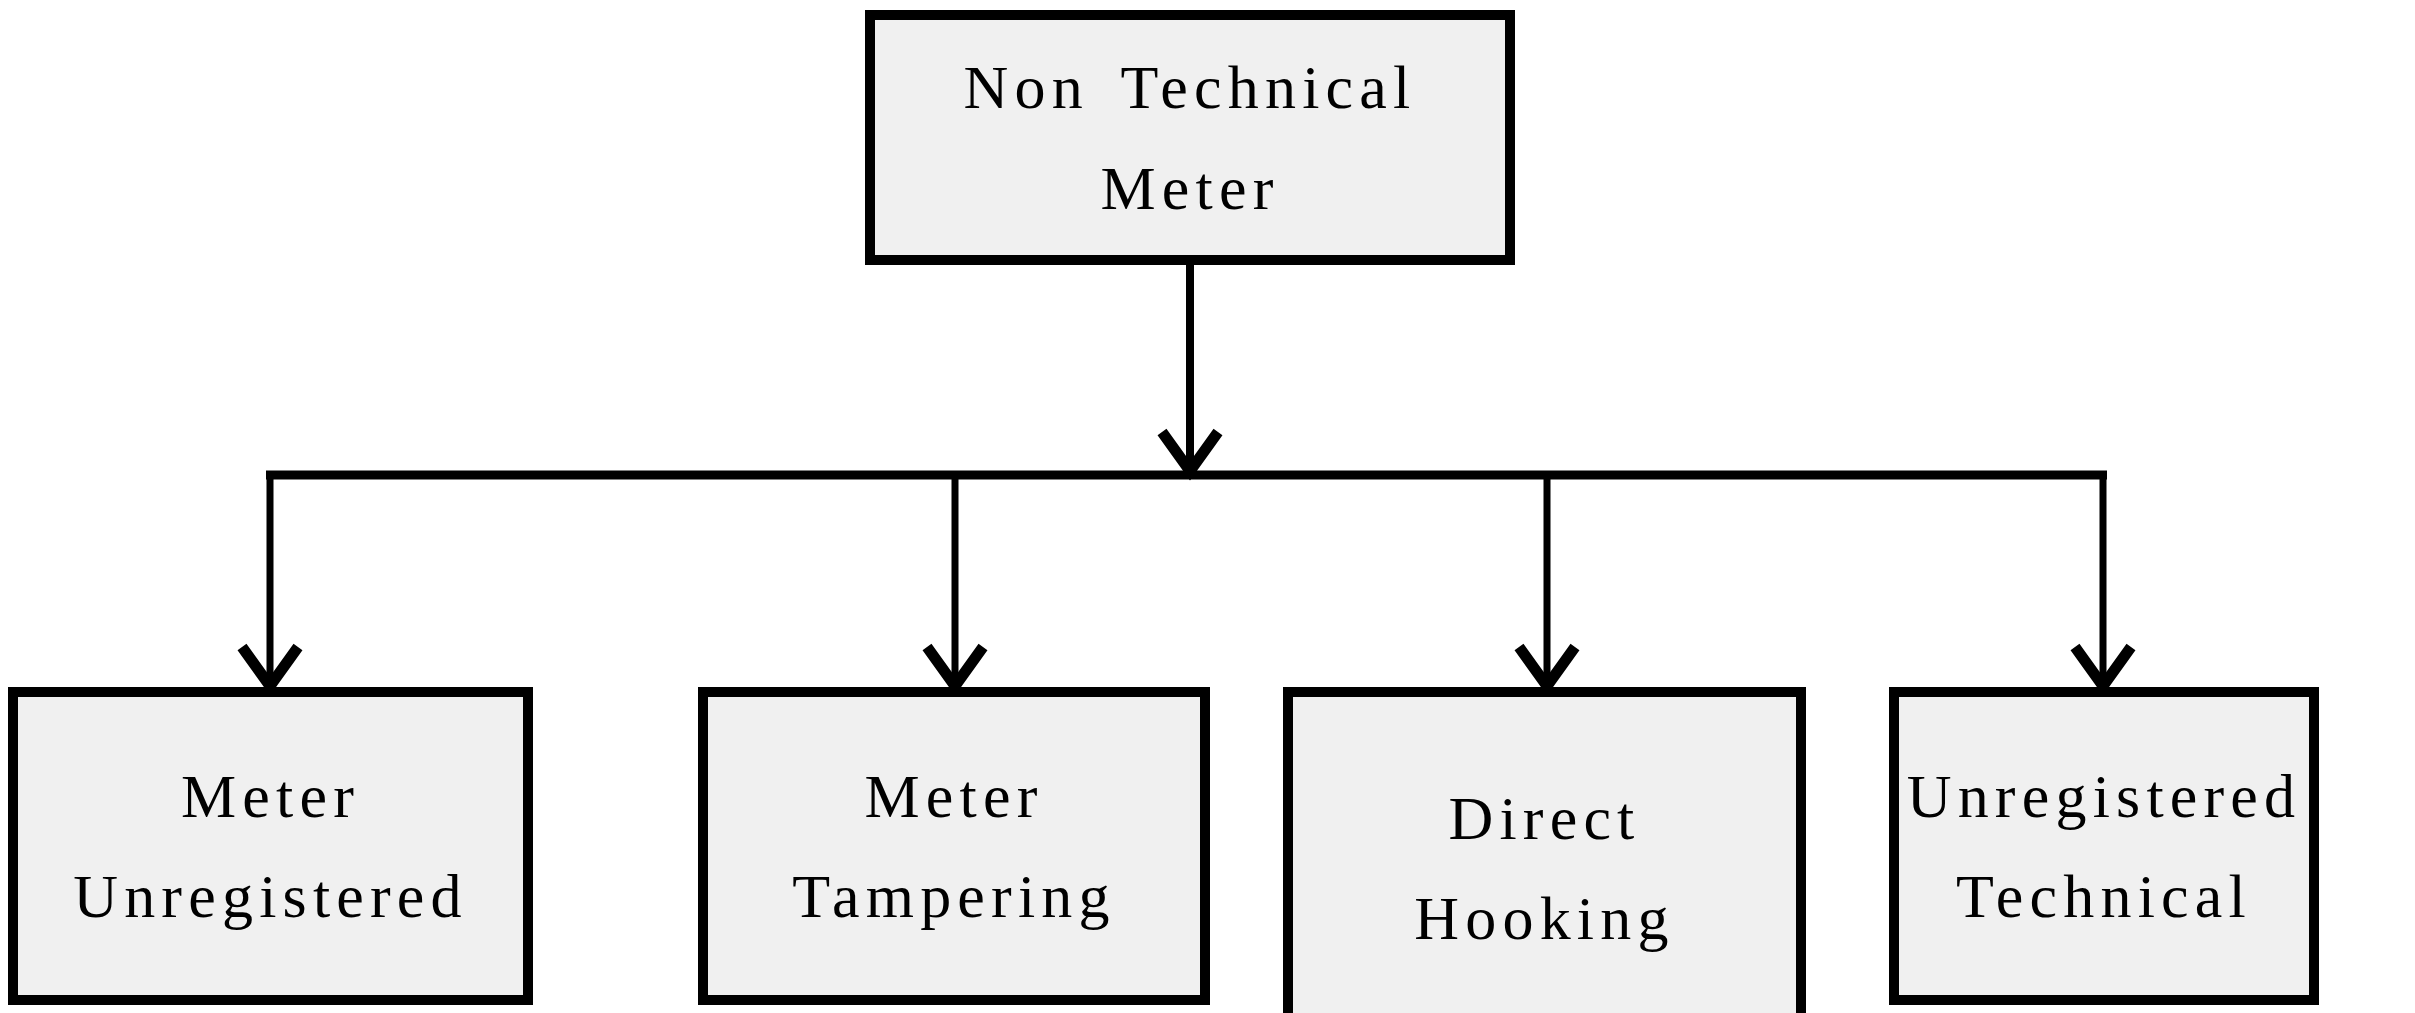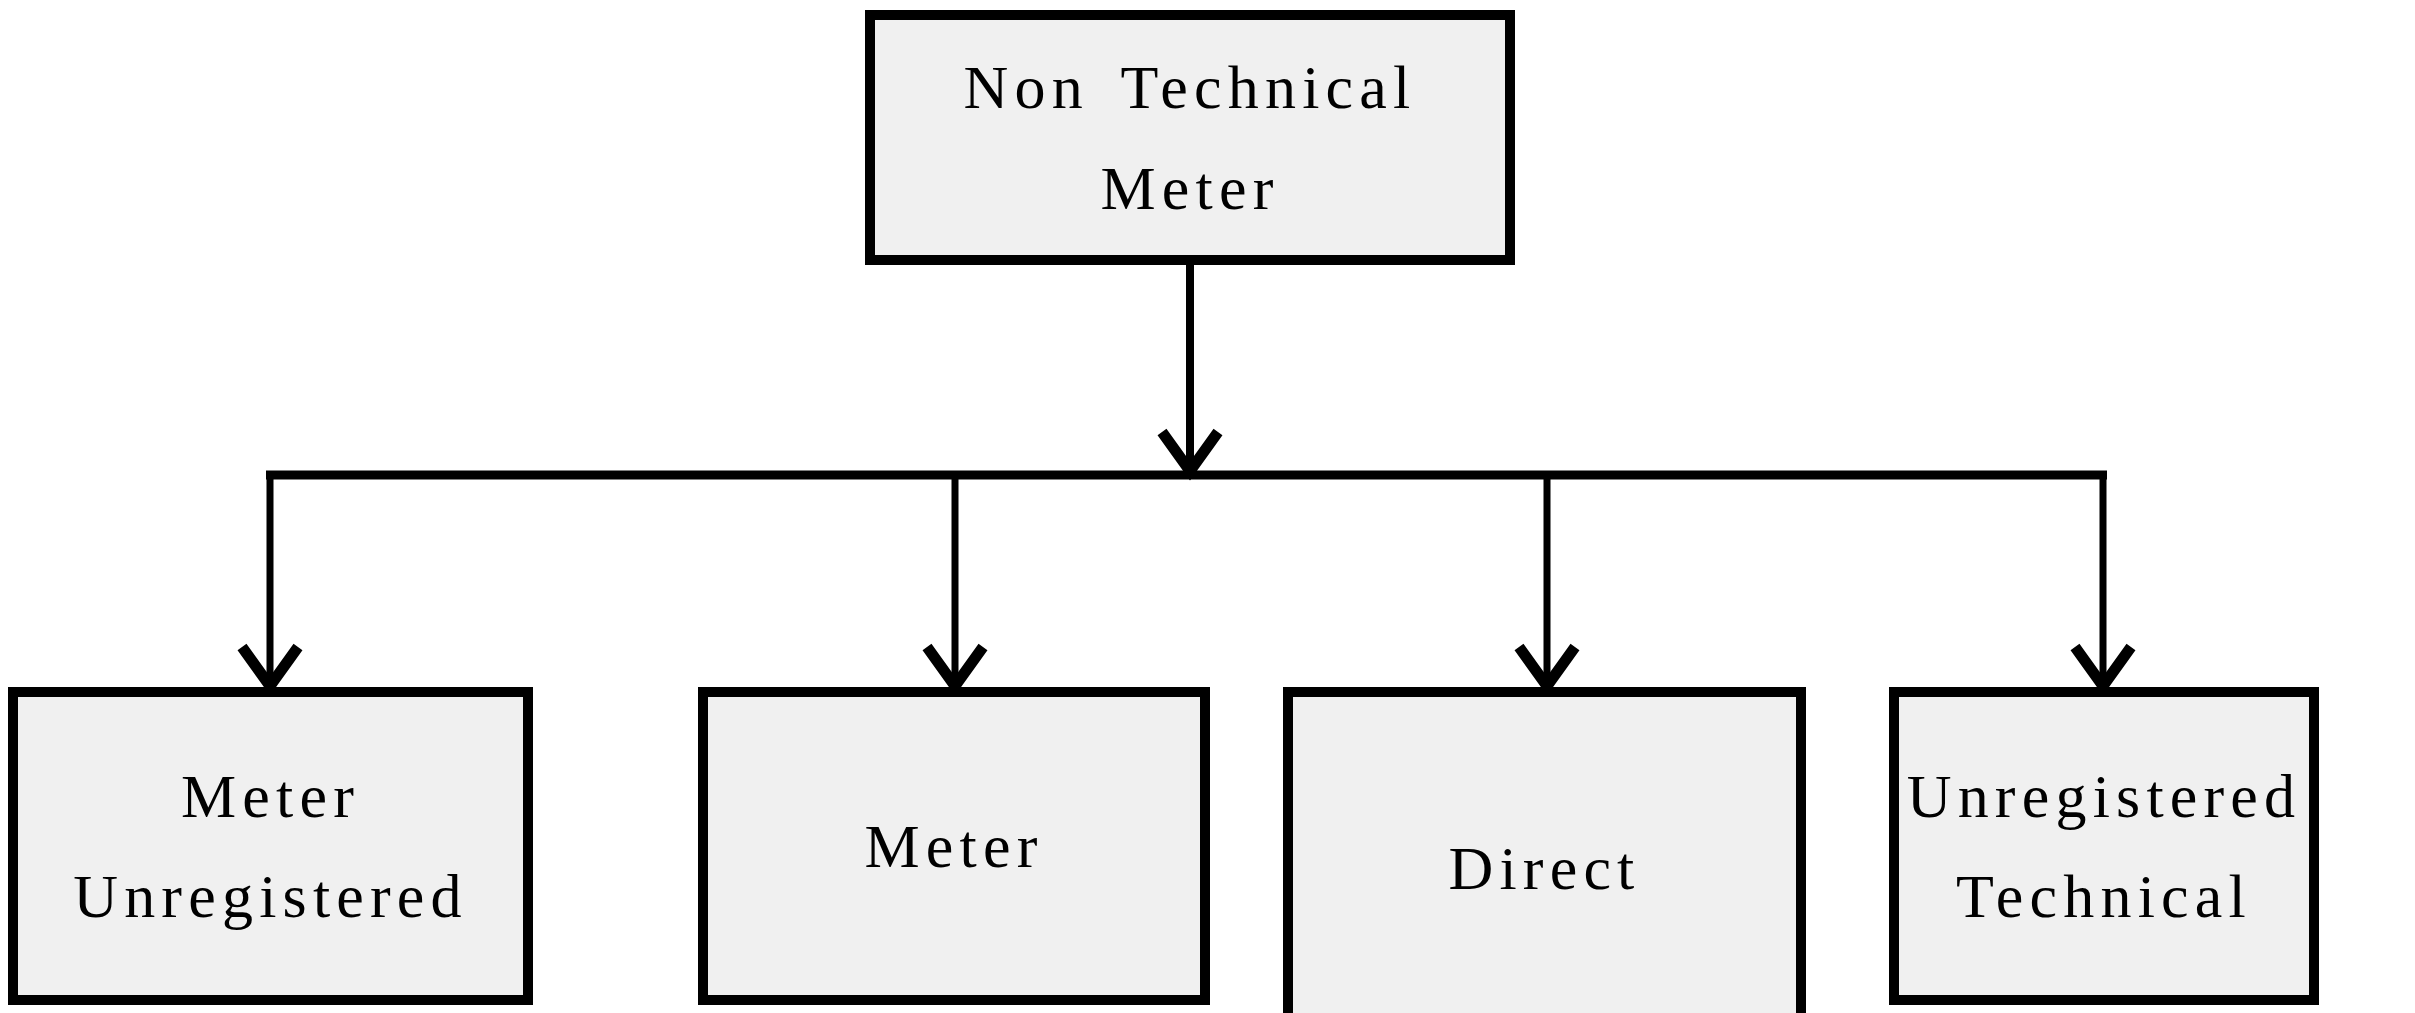--- a/index.html
+++ b/index.html
@@ -80,24 +80,26 @@
     <span class="line">Meter</span>
   </div>
 
   <div class="node" id="child-node-0">
     <span class="line">Meter</span>
     <span class="line">Unregistered</span>
   </div>
 
   <div class="node" id="child-node-1">
     <span class="line">Meter</span>
+    <span class="line">Tampering</span>
   </div>
 
   <div class="node" id="child-node-2">
     <span class="line">Direct</span>
+    <span class="line">Hooking</span>
   </div>
 
   <div class="node" id="child-node-3">
     <span class="line">Unregistered</span>
     <span class="line">Technical</span>
   </div>
 
 </div>
 
 </body></html>

